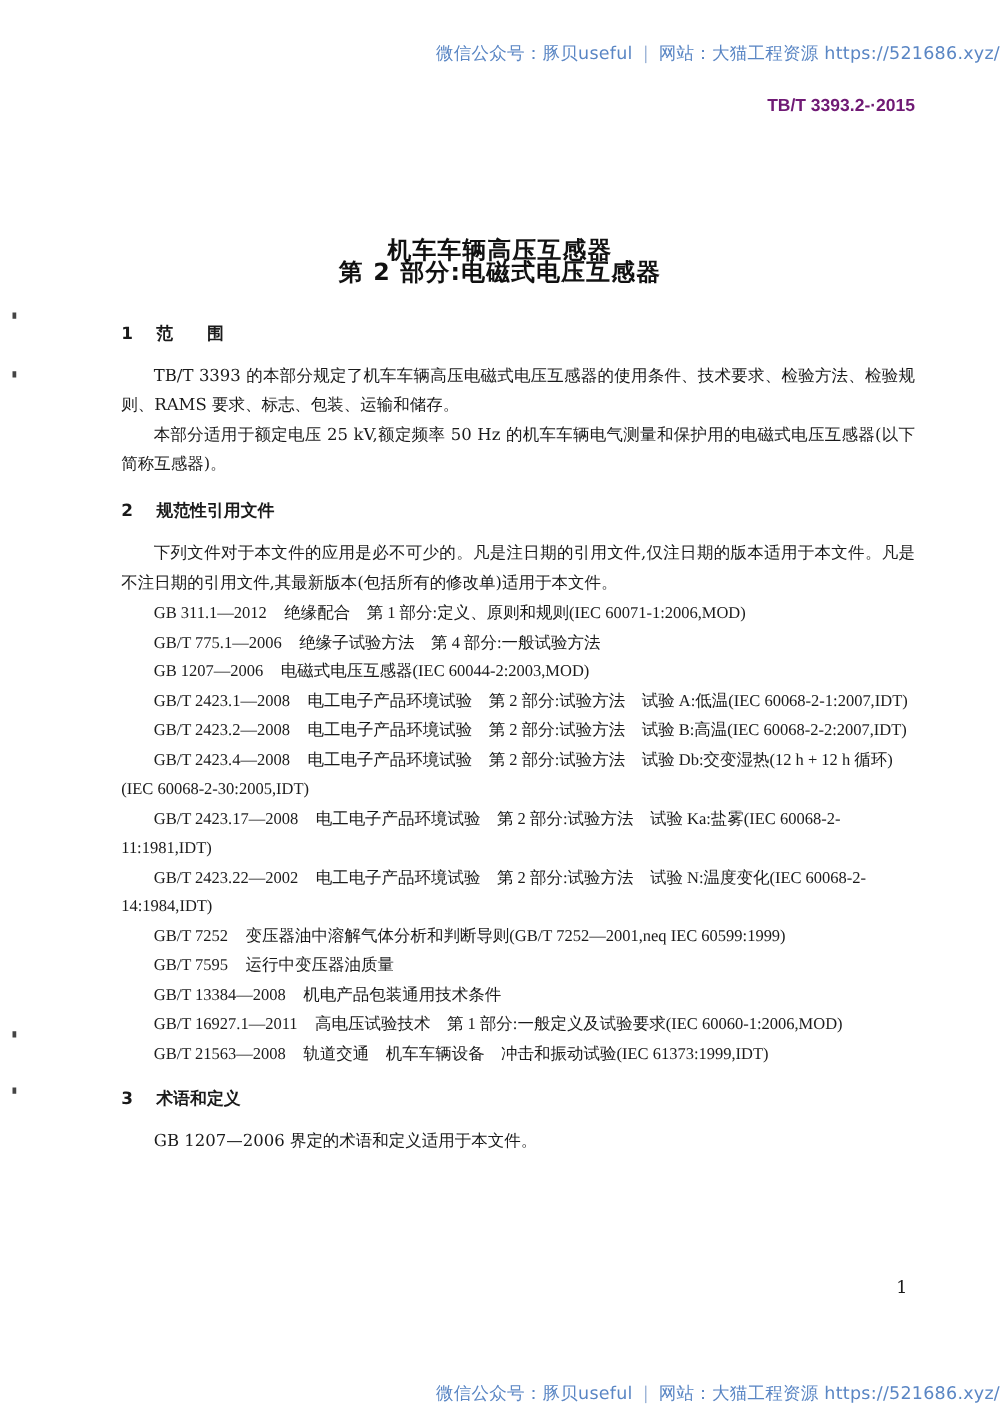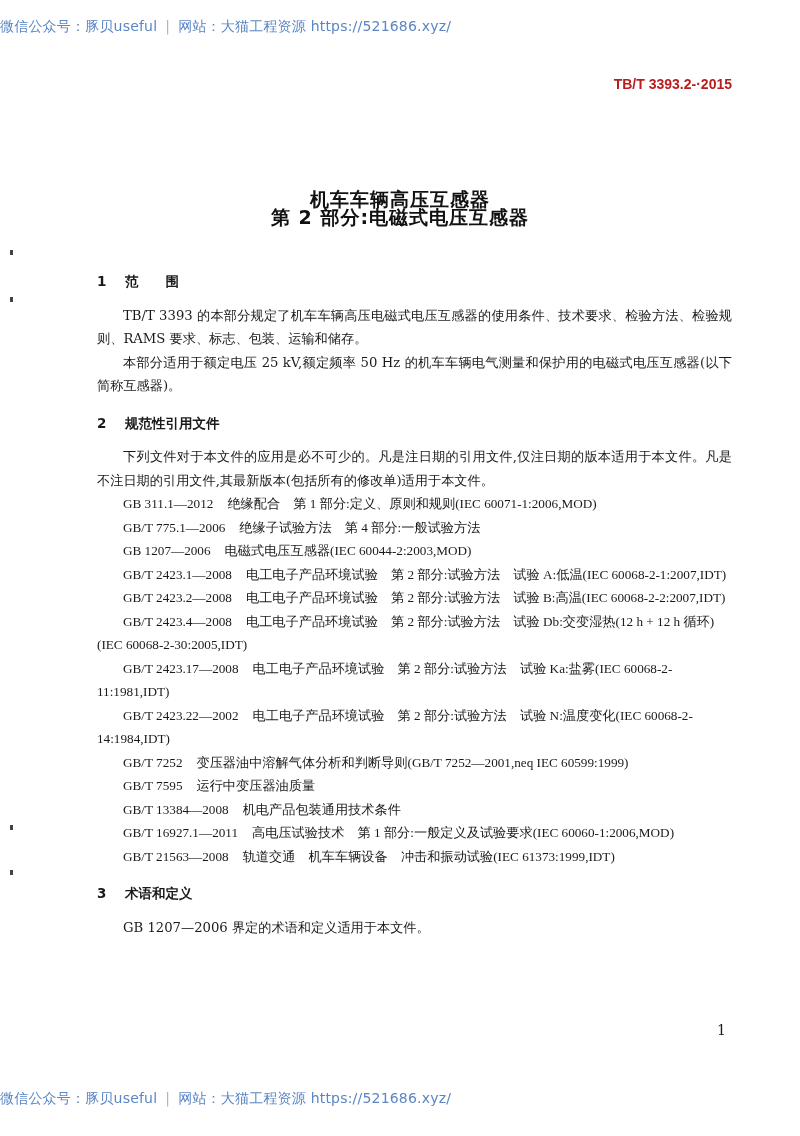--- a/index.html
+++ b/index.html
@@ -1,29 +1,29 @@
 <!DOCTYPE html>
 <html><head>
 <meta charset="utf-8">
 <style>
   html, body { margin:0; padding:0; background:#ffffff; }
   body { width:800px; height:1136px; position:relative; overflow:hidden;
          font-family:"DejaVu Serif","Liberation Serif",serif; color:#1a1a1a; }
-  .watermark { position:absolute; left:0; width:800px; text-align:left;
-               font-size:14px; color:#5a86c4; font-family:"DejaVu Sans","Liberation Sans",sans-serif; letter-spacing:0.2px; }
+  .watermark { position:absolute; left:0; width:800px; text-align:right;
+               font-size:14px; color:#5a86c4; font-family:"DejaVu Sans","Liberation Sans",sans-serif; letter-spacing:0.2px;margin-top:16px; }
   .watermark .sep { color:#9fb6d8; margin:0 8px; }
   .wm-top { top:18px; }
   .wm-bottom { top:1090px; }
   .std-code { position:absolute; right:68px; top:76px; font-family:"Liberation Sans","DejaVu Sans",sans-serif;
-              font-weight:bold; font-size:14px; color:#b91c1c; }
+              font-weight:bold; font-size:14px; color:#701a75; }
   .title { position:absolute; left:0; width:800px; text-align:center;
            font-family:"DejaVu Sans","Liberation Sans",sans-serif; font-weight:bold; font-size:19px; color:#111; letter-spacing:1px; }
   .t1 { top:187px; }
   .t2 { top:205px; }
-  .content { position:absolute; left:97px; top:270px; width:635px; font-size:13.2px; line-height:23.5px; }
+  .content { position:absolute; left:97px; top:256px; width:635px; font-size:13.2px; line-height:23.5px; }
   .h { font-family:"DejaVu Sans","Liberation Sans",sans-serif; font-weight:bold; font-size:13.5px; margin:0; }
   .h .num { display:inline-block; width:28px; }
   .p { margin:0; text-indent:26px; text-align:justify; }
   .ref { margin:0; text-indent:26px;font-family:Liberation Serif, serif; }
   .ref .code { margin-right:14px; }
   .gap-s { height:10px; }
   .gap-m { height:14px; }
   .pagenum { position:absolute; left:717px; top:1022px; font-size:14px; }
   .edge-mark { position:absolute; width:3px; height:5px; background:#444; }
 </style>

